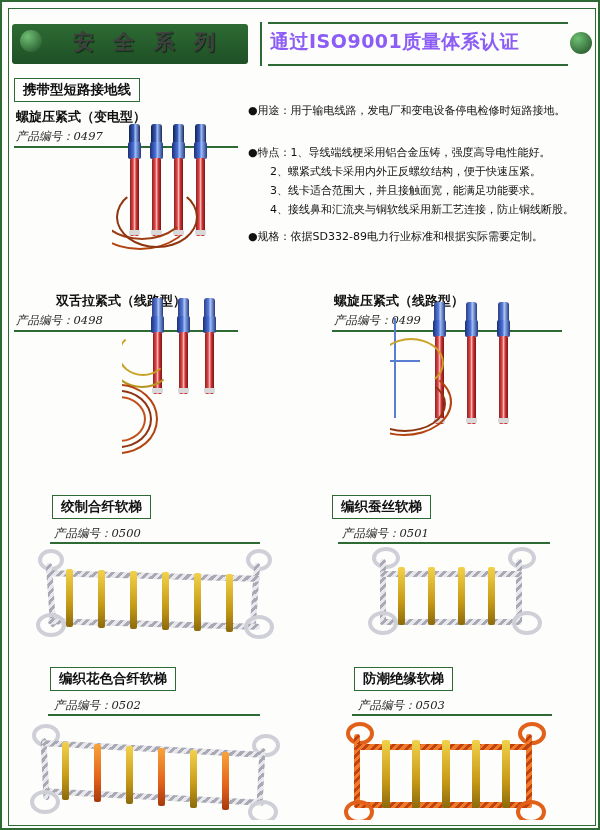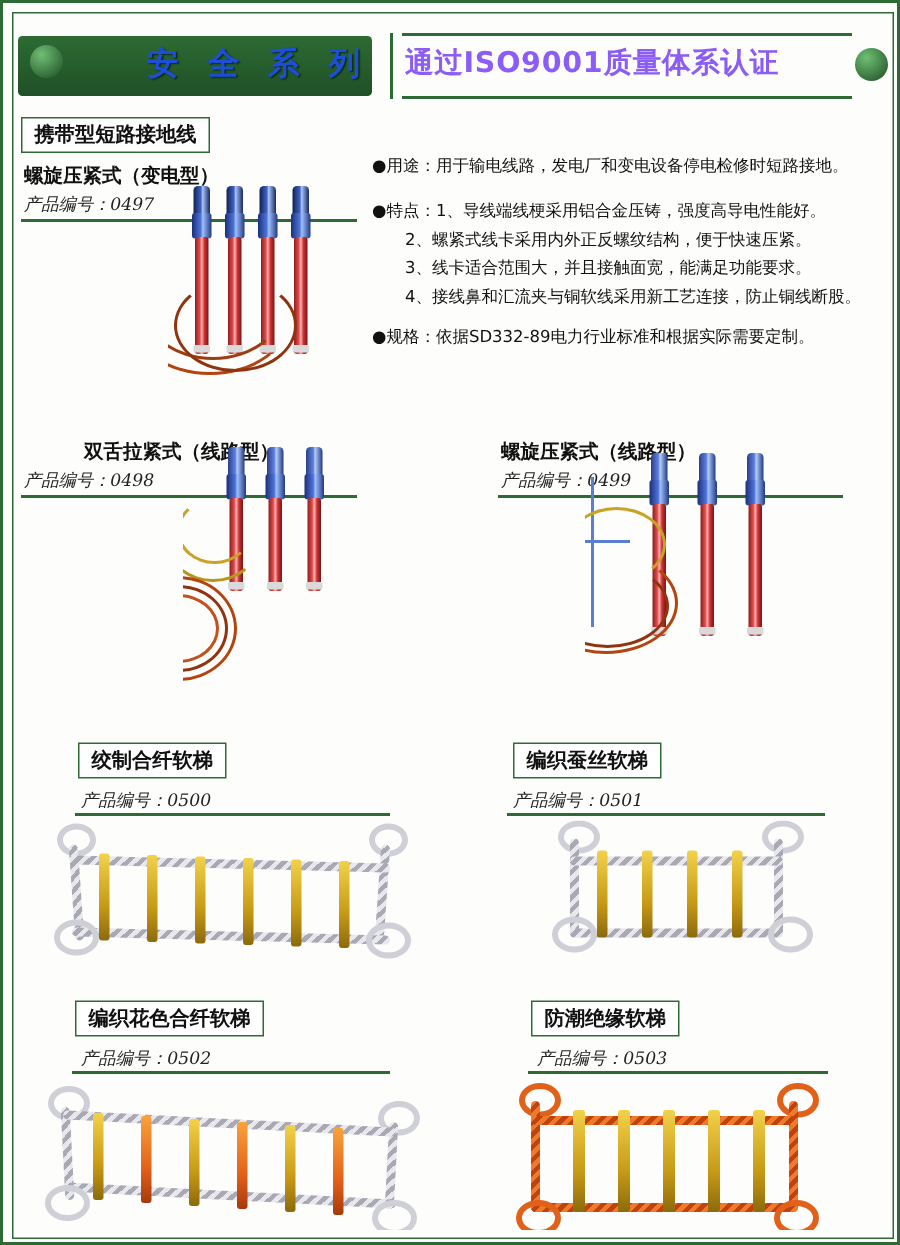--- a/index.html
+++ b/index.html
@@ -48,26 +48,26 @@
     position: absolute;
     left: 8px; top: 14px;
     width: 22px; height: 22px;
     border-radius: 50%;
     background: radial-gradient(circle at 35% 30%, #6fbf74, #1c4a22);
   }
   .hdr-title {
     position: absolute;
     left: 36px; top: 12px;
     width: 198px;
-    text-align: right;
+    text-align: center;
     font-family: "DejaVu Sans", sans-serif;
     font-size: 21px;
     font-weight: bold;
     letter-spacing: 6px;
-    color: #1d4ed8;
+    color: #404040;
     text-shadow: 1px 1px 1px #0c2a11;
   }
   .hdr-divider {
     position: absolute;
     left: 248px; top: 6px;
     width: 2px; height: 44px;
     background: #2e6b34;
   }
   .hdr-right {
     position: absolute;
@@ -267,21 +267,21 @@
   <div class="label-box" style="left:12px; top:76px;">携带型短路接地线</div>
   <div class="label-plain" style="left:14px; top:106px;">螺旋压紧式（变电型）</div>
   <div class="label-sub" style="left:14px; top:127px;">产品编号：0497</div>
   <div class="rule" style="left:12px; top:144px; width:224px;"></div>
 
   <div class="spec-block">
     <div class="spec-row">
       <span class="spec-key">●用途：</span>
       <span class="spec-val">用于输电线路，发电厂和变电设备停电检修时短路接地。</span>
     </div>
-    <div class="spec-row" style="margin-top:12px;">
+    <div class="spec-row" style="margin-top:24px;">
       <span class="spec-key">●特点：</span>
       <span class="spec-val">1、导线端线梗采用铝合金压铸，强度高导电性能好。</span>
     </div>
     <div class="spec-list-item">2、螺紧式线卡采用内外正反螺纹结构，便于快速压紧。</div>
     <div class="spec-list-item">3、线卡适合范围大，并且接触面宽，能满足功能要求。</div>
     <div class="spec-list-item">4、接线鼻和汇流夹与铜软线采用新工艺连接，防止铜线断股。</div>
     <div class="spec-row" style="margin-top:9px;">
       <span class="spec-key">●规格：</span>
       <span class="spec-val">依据SD332-89电力行业标准和根据实际需要定制。</span>
     </div>
@@ -355,21 +355,21 @@
     <div style="position:absolute; left:-16px; top:62px; width:46px; height:2px; background:#5b7fd0;"></div>
     <div class="wire" style="left:-34px; top:70px; width:92px; height:64px; border-color:#b3440f; border-top-color:transparent;"></div>
     <div class="wire" style="left:-26px; top:78px; width:78px; height:52px; border-color:#8f3410; border-top-color:transparent;"></div>
     <div class="wire-y" style="left:-12px; top:40px; width:62px; height:46px; border-color:#c9a227; border-bottom-color:transparent;"></div>
   </div>
 
   <div class="label-box" style="left:50px; top:493px;">绞制合纤软梯</div>
   <div class="label-sub" style="left:52px; top:524px;">产品编号：0500</div>
   <div class="rule" style="left:48px; top:540px; width:210px;"></div>
 
-  <div class="label-box" style="left:340px; top:493px;">编织蚕丝软梯</div>
+  <div class="label-box" style="left:330px; top:493px;">编织蚕丝软梯</div>
   <div class="label-sub" style="left:340px; top:524px;">产品编号：0501</div>
   <div class="rule" style="left:336px; top:540px; width:212px;"></div>
 
   <div class="label-box" style="left:48px; top:665px;">编织花色合纤软梯</div>
   <div class="label-sub" style="left:52px; top:696px;">产品编号：0502</div>
   <div class="rule" style="left:46px; top:712px; width:212px;"></div>
 
   <div class="label-box" style="left:352px; top:665px;">防潮绝缘软梯</div>
   <div class="label-sub" style="left:356px; top:696px;">产品编号：0503</div>
   <div class="rule" style="left:350px; top:712px; width:200px;"></div>

